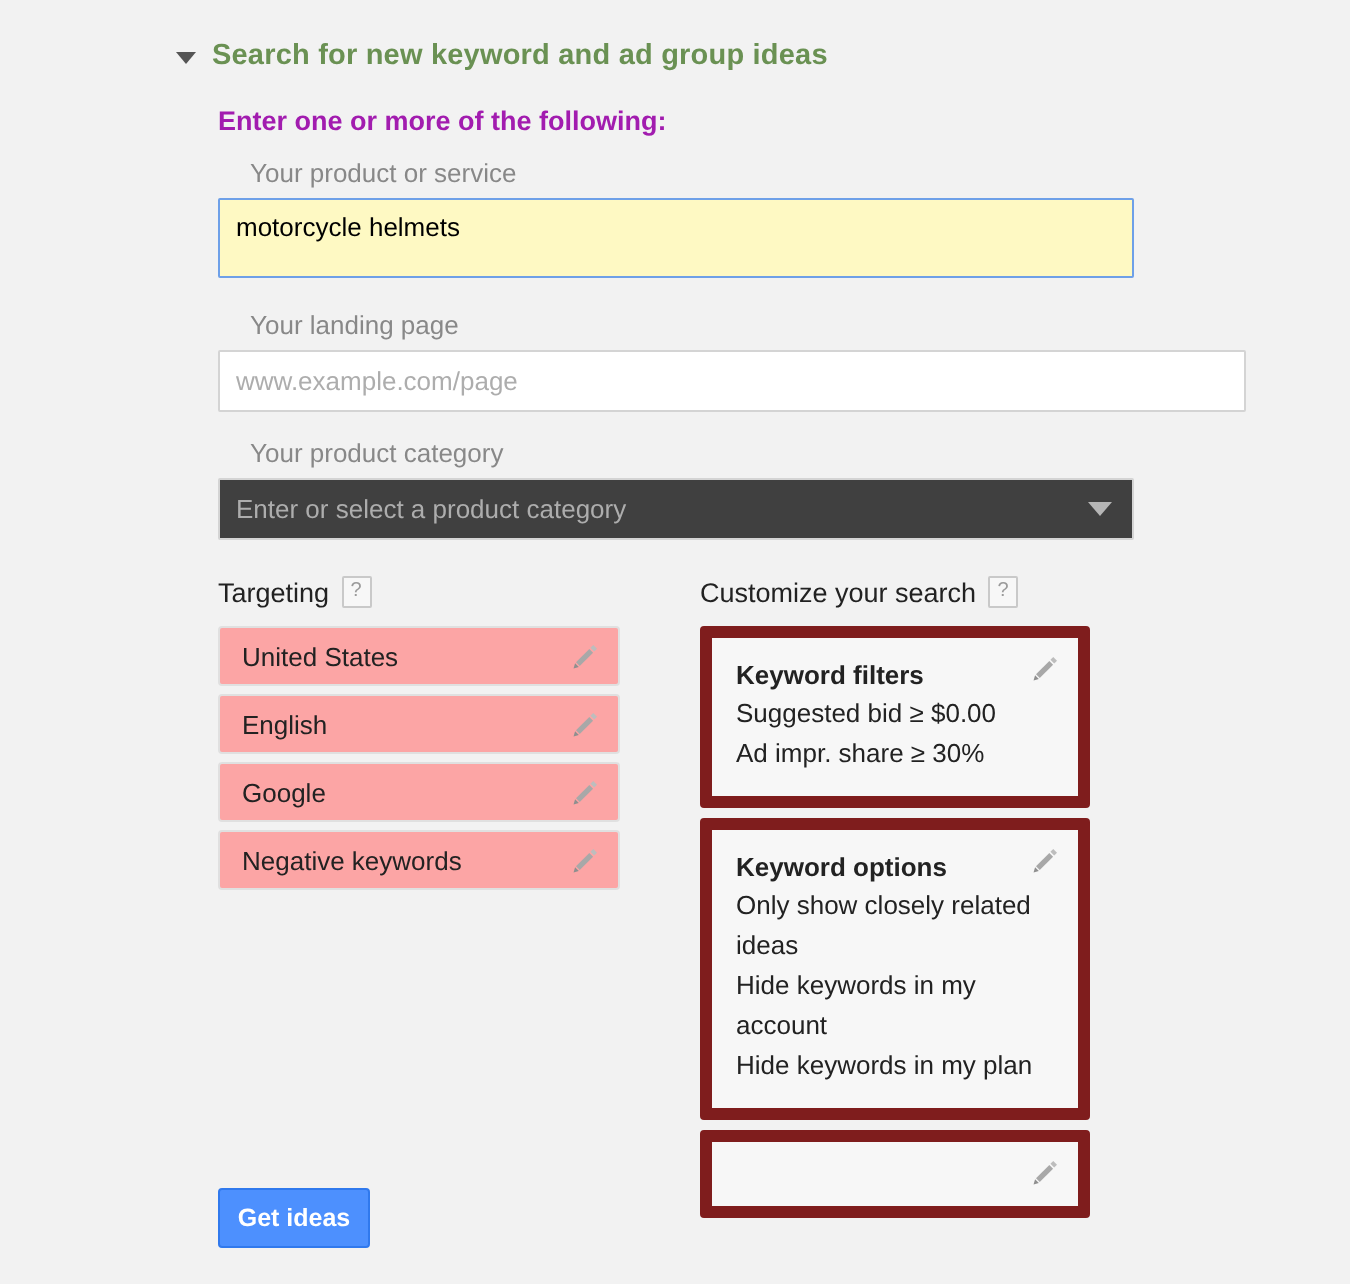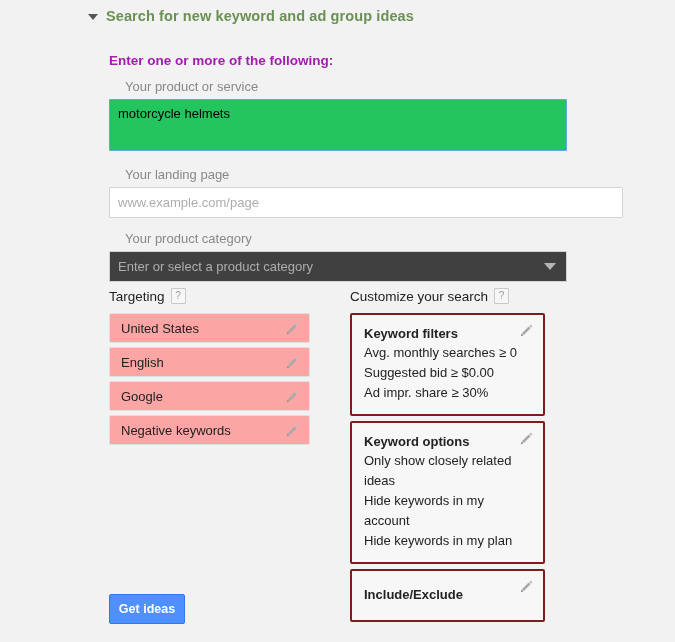--- a/index.html
+++ b/index.html
@@ -15,21 +15,21 @@
     color: #222;
     overflow: hidden;
     position: relative;
     -webkit-font-smoothing: antialiased;
   }
 
   
   .section-header {
     position: absolute;
     left: 88px;
-    top: 8px;
+    top: 20px;
     display: flex;
     align-items: center;
     gap: 8px;
   }
   .disclosure-triangle {
     width: 0;
     height: 0;
     border-left: 5px solid transparent;
     border-right: 5px solid transparent;
     border-top: 6px solid #555;
@@ -60,23 +60,23 @@
     font-size: 13px;
     margin: 0 0 5px 16px;
   }
   .field-block {
     margin-bottom: 13px;
   }
 
   textarea.product-input {
     box-sizing: border-box;
     width: 458px;
-    height: 52px;
+    height: 40px;
     border: 1px solid #6ea0e8;
-    background: #22c55e;
+    background: #fef9c3;
     border-radius: 1px;
     padding: 6px 8px;
     font-family: "Liberation Sans", sans-serif;
     font-size: 13px;
     color: #000;
     resize: none;
     outline: none;
     line-height: 16px;
     overflow: hidden;
   }
@@ -169,21 +169,21 @@
     padding-left: 11px;
     margin-bottom: 4px;
     font-size: 13px;
     color: #222;
   }
 
   .panel {
     box-sizing: border-box;
     position: relative;
     width: 195px;
-    border: 2px solid #7f1d1d;
+    border: 6px solid #7f1d1d;
     background: #f7f7f7;
     border-radius: 2px;
     padding: 11px 11px 11px 12px;
     margin-bottom: 5px;
   }
   .panel-title {
     font-weight: bold;
     font-size: 13px;
     color: #222;
     margin-bottom: 2px;
@@ -312,21 +312,20 @@
       <span class="help-icon">?</span>
     </div>
 
     <div class="panel">
       <svg class="pencil" viewBox="0 0 16 16">
         <path d="M12.4 1.6 14.4 3.6 12.9 5.1 10.9 3.1z" fill="#bdbdbd"></path>
         <path d="M10.3 3.7 12.3 5.7 5.2 12.8 3.2 10.8z" fill="#a8a8a8"></path>
         <path d="M2.7 11.3 4.7 13.3 1.9 14.1z" fill="#8f8f8f"></path>
       </svg>
       <div class="panel-title">Keyword filters</div>
-      <div class="panel-line">Avg. monthly searches ≥ 0</div>
       <div class="panel-line">Suggested bid ≥ $0.00</div>
       <div class="panel-line">Ad impr. share ≥ 30%</div>
     </div>
 
     <div class="panel">
       <svg class="pencil" viewBox="0 0 16 16">
         <path d="M12.4 1.6 14.4 3.6 12.9 5.1 10.9 3.1z" fill="#bdbdbd"></path>
         <path d="M10.3 3.7 12.3 5.7 5.2 12.8 3.2 10.8z" fill="#a8a8a8"></path>
         <path d="M2.7 11.3 4.7 13.3 1.9 14.1z" fill="#8f8f8f"></path>
       </svg>
@@ -335,19 +334,18 @@
       <div class="panel-line">Hide keywords in my account</div>
       <div class="panel-line">Hide keywords in my plan</div>
     </div>
 
     <div class="panel single">
       <svg class="pencil" viewBox="0 0 16 16">
         <path d="M12.4 1.6 14.4 3.6 12.9 5.1 10.9 3.1z" fill="#bdbdbd"></path>
         <path d="M10.3 3.7 12.3 5.7 5.2 12.8 3.2 10.8z" fill="#a8a8a8"></path>
         <path d="M2.7 11.3 4.7 13.3 1.9 14.1z" fill="#8f8f8f"></path>
       </svg>
-      <div class="panel-title">Include/Exclude</div>
     </div>
   </div>
 
 </div>
 
 <button class="get-ideas">Get ideas</button>
 
 </body></html>

